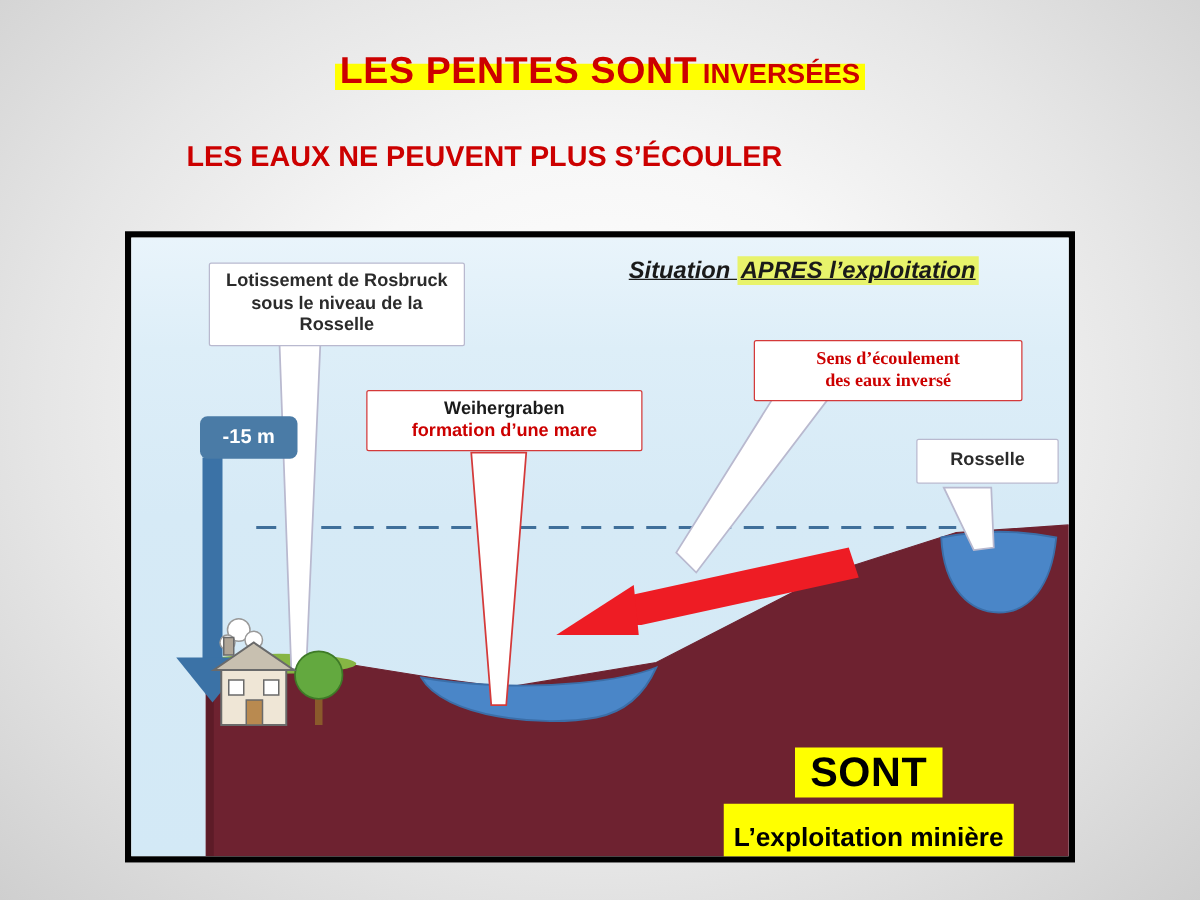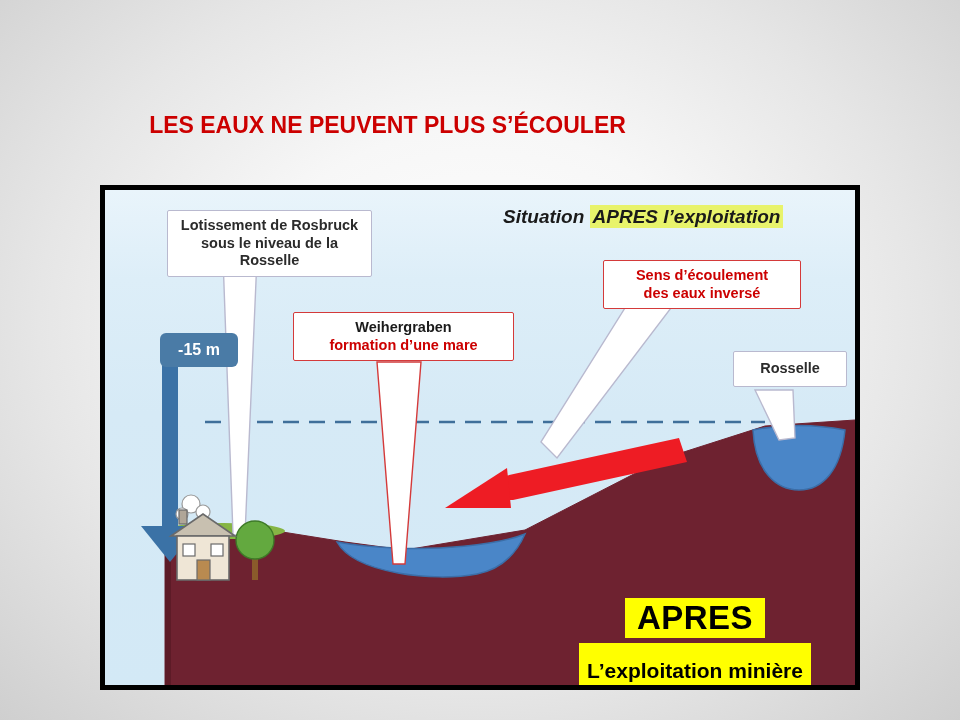--- a/index.html
+++ b/index.html
@@ -99,21 +99,21 @@
   }
   .callout.red {
     border: 1.8px solid #d43a3a;
     color: #cc0000;
     font-size: 14.5px;
   }
   .callout .sub-black { color: #1a1a1a; font-weight: bold; }
 
   #callout-lotissement { left: 62px; top: 20px; width: 205px; }
   #callout-weihergraben { left: 188px; top: 122px; width: 221px; }
-  #callout-sens { left: 498px; top: 70px; width: 198px; }
+  #callout-sens { left: 498px; top: 82px; width: 215px; font-family: Liberation Serif, serif; }
   #callout-rosselle { left: 628px; top: 161px; width: 114px; padding: 8px 6px; }
 
   
   #depth-badge {
     position: absolute;
     left: 14px;
     top: 143px;
     width: 78px;
     height: 34px;
     background: #4a7ba6;
@@ -130,20 +130,21 @@
   
   #situation {
     position: absolute;
     left: 398px;
     top: 16px;
     font-size: 19px;
     font-style: italic;
     font-weight: bold;
     color: #1a1a1a;
     white-space: nowrap;
+    text-decoration: underline;
   }
   #situation .mark {
     background: #e8f36b;
     padding: 1px 3px;
   }
 
   
   #apres-label {
     position: absolute;
     left: 440px;
@@ -171,20 +172,26 @@
   }
 
   
   #house-group { position: absolute; left: 52px; top: 298px; width: 140px; height: 118px; }
 </style>
 </head>
 <body>
 
 <div id="stage">
 
+  <div class="title-line1">
+    <span class="hl">
+      <span class="t1-big">LES PENTES SONT</span>
+      <span class="t1-small">INVERSÉES</span>
+    </span>
+  </div>
 
   <div class="title-line2">LES EAUX NE PEUVENT PLUS S’ÉCOULER</div>
 
   <div id="figure">
     <div id="figure-inner">
 
       <div class="sky"></div>
 
       <svg class="layer" viewBox="0 0 750 495" preserveAspectRatio="none">
 
@@ -254,19 +261,19 @@
       </div>
 
       <div id="callout-sens" class="callout red">
         <div>Sens d’écoulement</div>
         <div>des eaux inversé</div>
       </div>
 
       <div id="callout-rosselle" class="callout gray">Rosselle</div>
 
       <div id="apres-label">
-        <div><span class="big">APRES</span></div>
+        <div><span class="big">SONT</span></div>
         <div><span class="small">L’exploitation  minière</span></div>
       </div>
 
     </div>
   </div>
 </div>
 
 </body></html>

